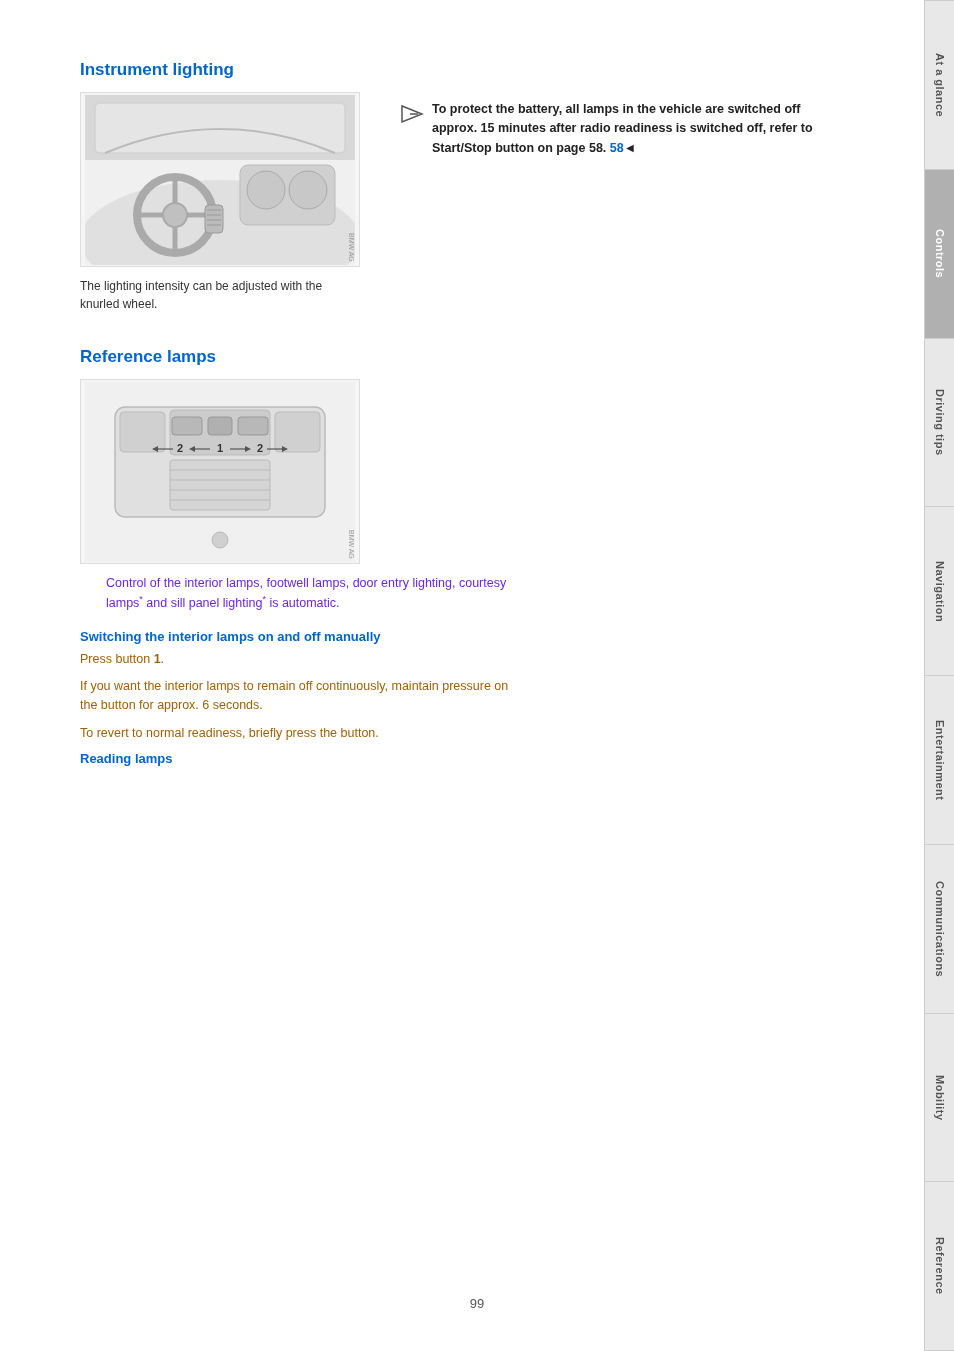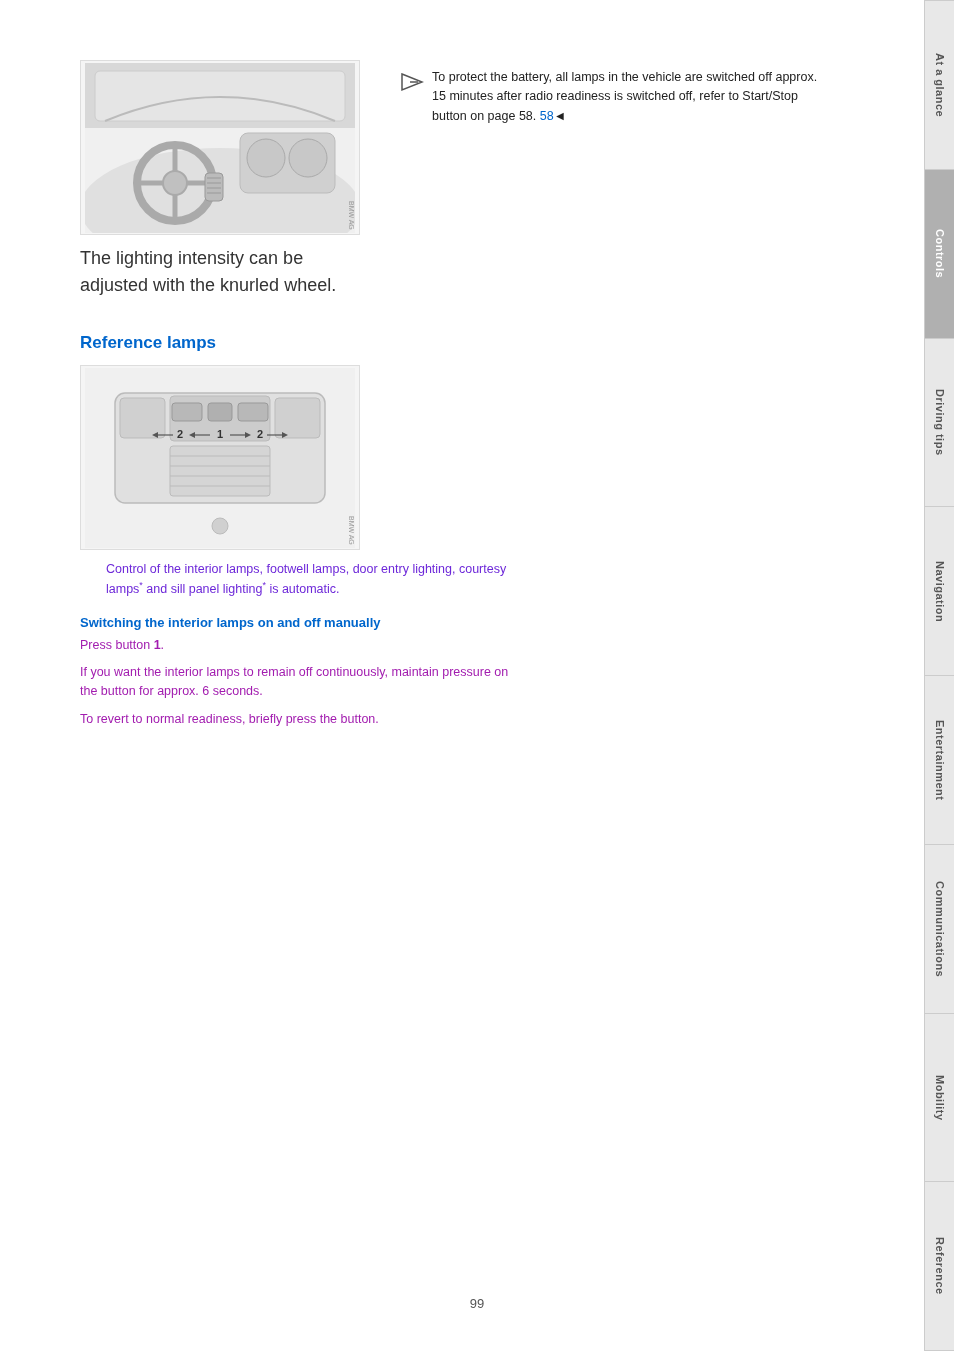--- a/index.html
+++ b/index.html
@@ -83,21 +83,21 @@
       width: 280px;
       height: 175px;
       background: #f0f0f0;
       border: 1px solid #ddd;
       margin-bottom: 10px;
       position: relative;
       overflow: hidden;
     }
 
     .instrument-caption {
-      font-size: 18px;
+      font-size: 12px;
       color: #333;
       line-height: 1.5;
       max-width: 280px;
       margin-bottom: 4px;
     }
 
     
     .interior-section {
       margin-bottom: 20px;
     }
@@ -124,21 +124,21 @@
     
     .subsection-title {
       font-size: 13px;
       font-weight: bold;
       color: #0066cc;
       margin-bottom: 6px;
     }
 
     .body-text {
       font-size: 12.5px;
-      color: #a21caf;
+      color: #a16207;
       line-height: 1.55;
       max-width: 440px;
       margin-bottom: 8px;
     }
 
     .note-box-inner {
       display: flex;
       align-items: flex-start;
       gap: 8px;
     }
@@ -207,29 +207,31 @@
     }
 
     .col-left {
       width: 290px;
       flex-shrink: 0;
     }
 
     .col-right {
       flex: 1;
       padding-top: 8px;
+      font-weight: bold;
     }
   </style>
 </head>
 <body>
 
 <div class="page-container">
   <div class="main-content">
 
     <div class="instrument-section">
+      <h2 class="section-title">Instrument lighting</h2>
 
       <div class="two-col">
         <div class="col-left">
 
           <div class="instrument-image">
             <div class="img-placeholder">
 
               <svg width="270" height="170" viewBox="0 0 270 170">
 
                 <rect width="270" height="170" fill="#f0f0f0"></rect>
@@ -339,20 +341,23 @@
       <div>
         <h3 class="subsection-title">
           <span>Switching the interior lamps on and off manually</span>
         </h3>
         <p class="body-text">Press button <span class="bold-inline">1</span>.</p>
         <p class="body-text">If you want the interior lamps to remain off continuously, maintain pressure on the button for approx. 6 seconds.</p>
         <p class="body-text">To revert to normal readiness, briefly press the button.</p>
       </div>
 
       <div>
+        <h3 class="subsection-title">
+          <span>Reading lamps</span>
+        </h3>
       </div>
     </div>
 
   </div>
 
   <div class="sidebar-tabs">
     <div class="tab-item">
       <span>At a glance</span>
     </div>
     <div class="tab-item active">

